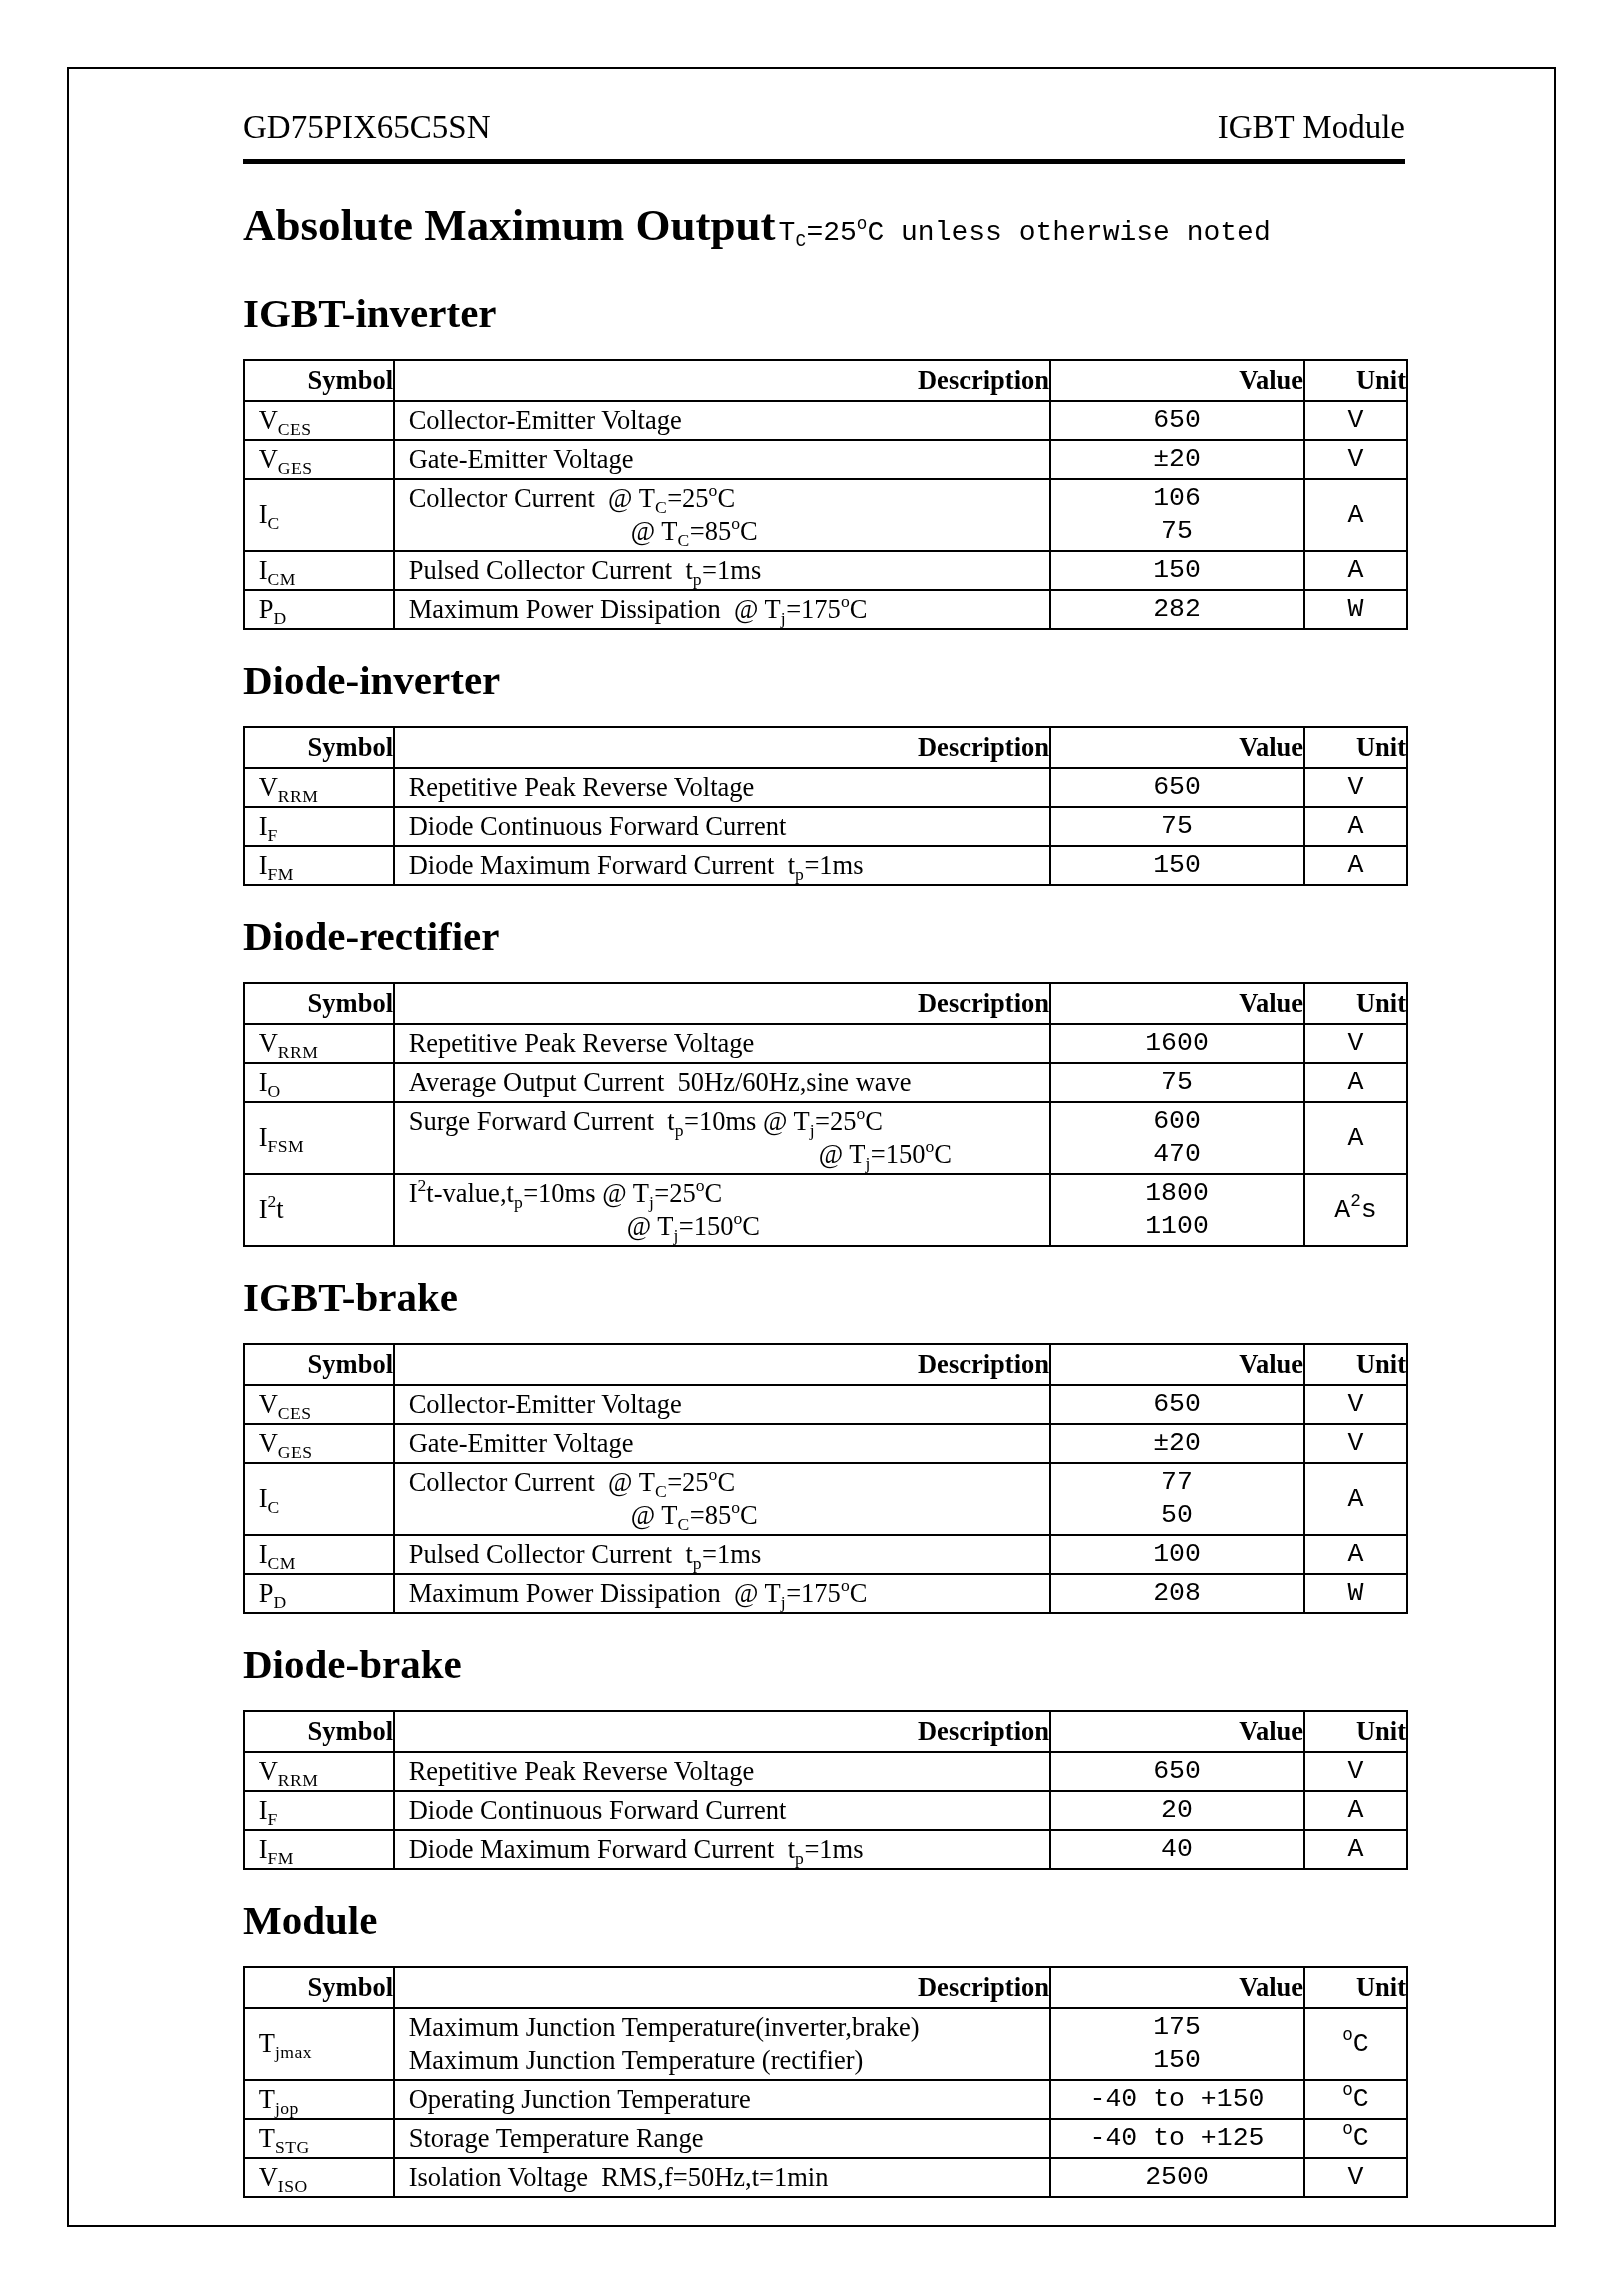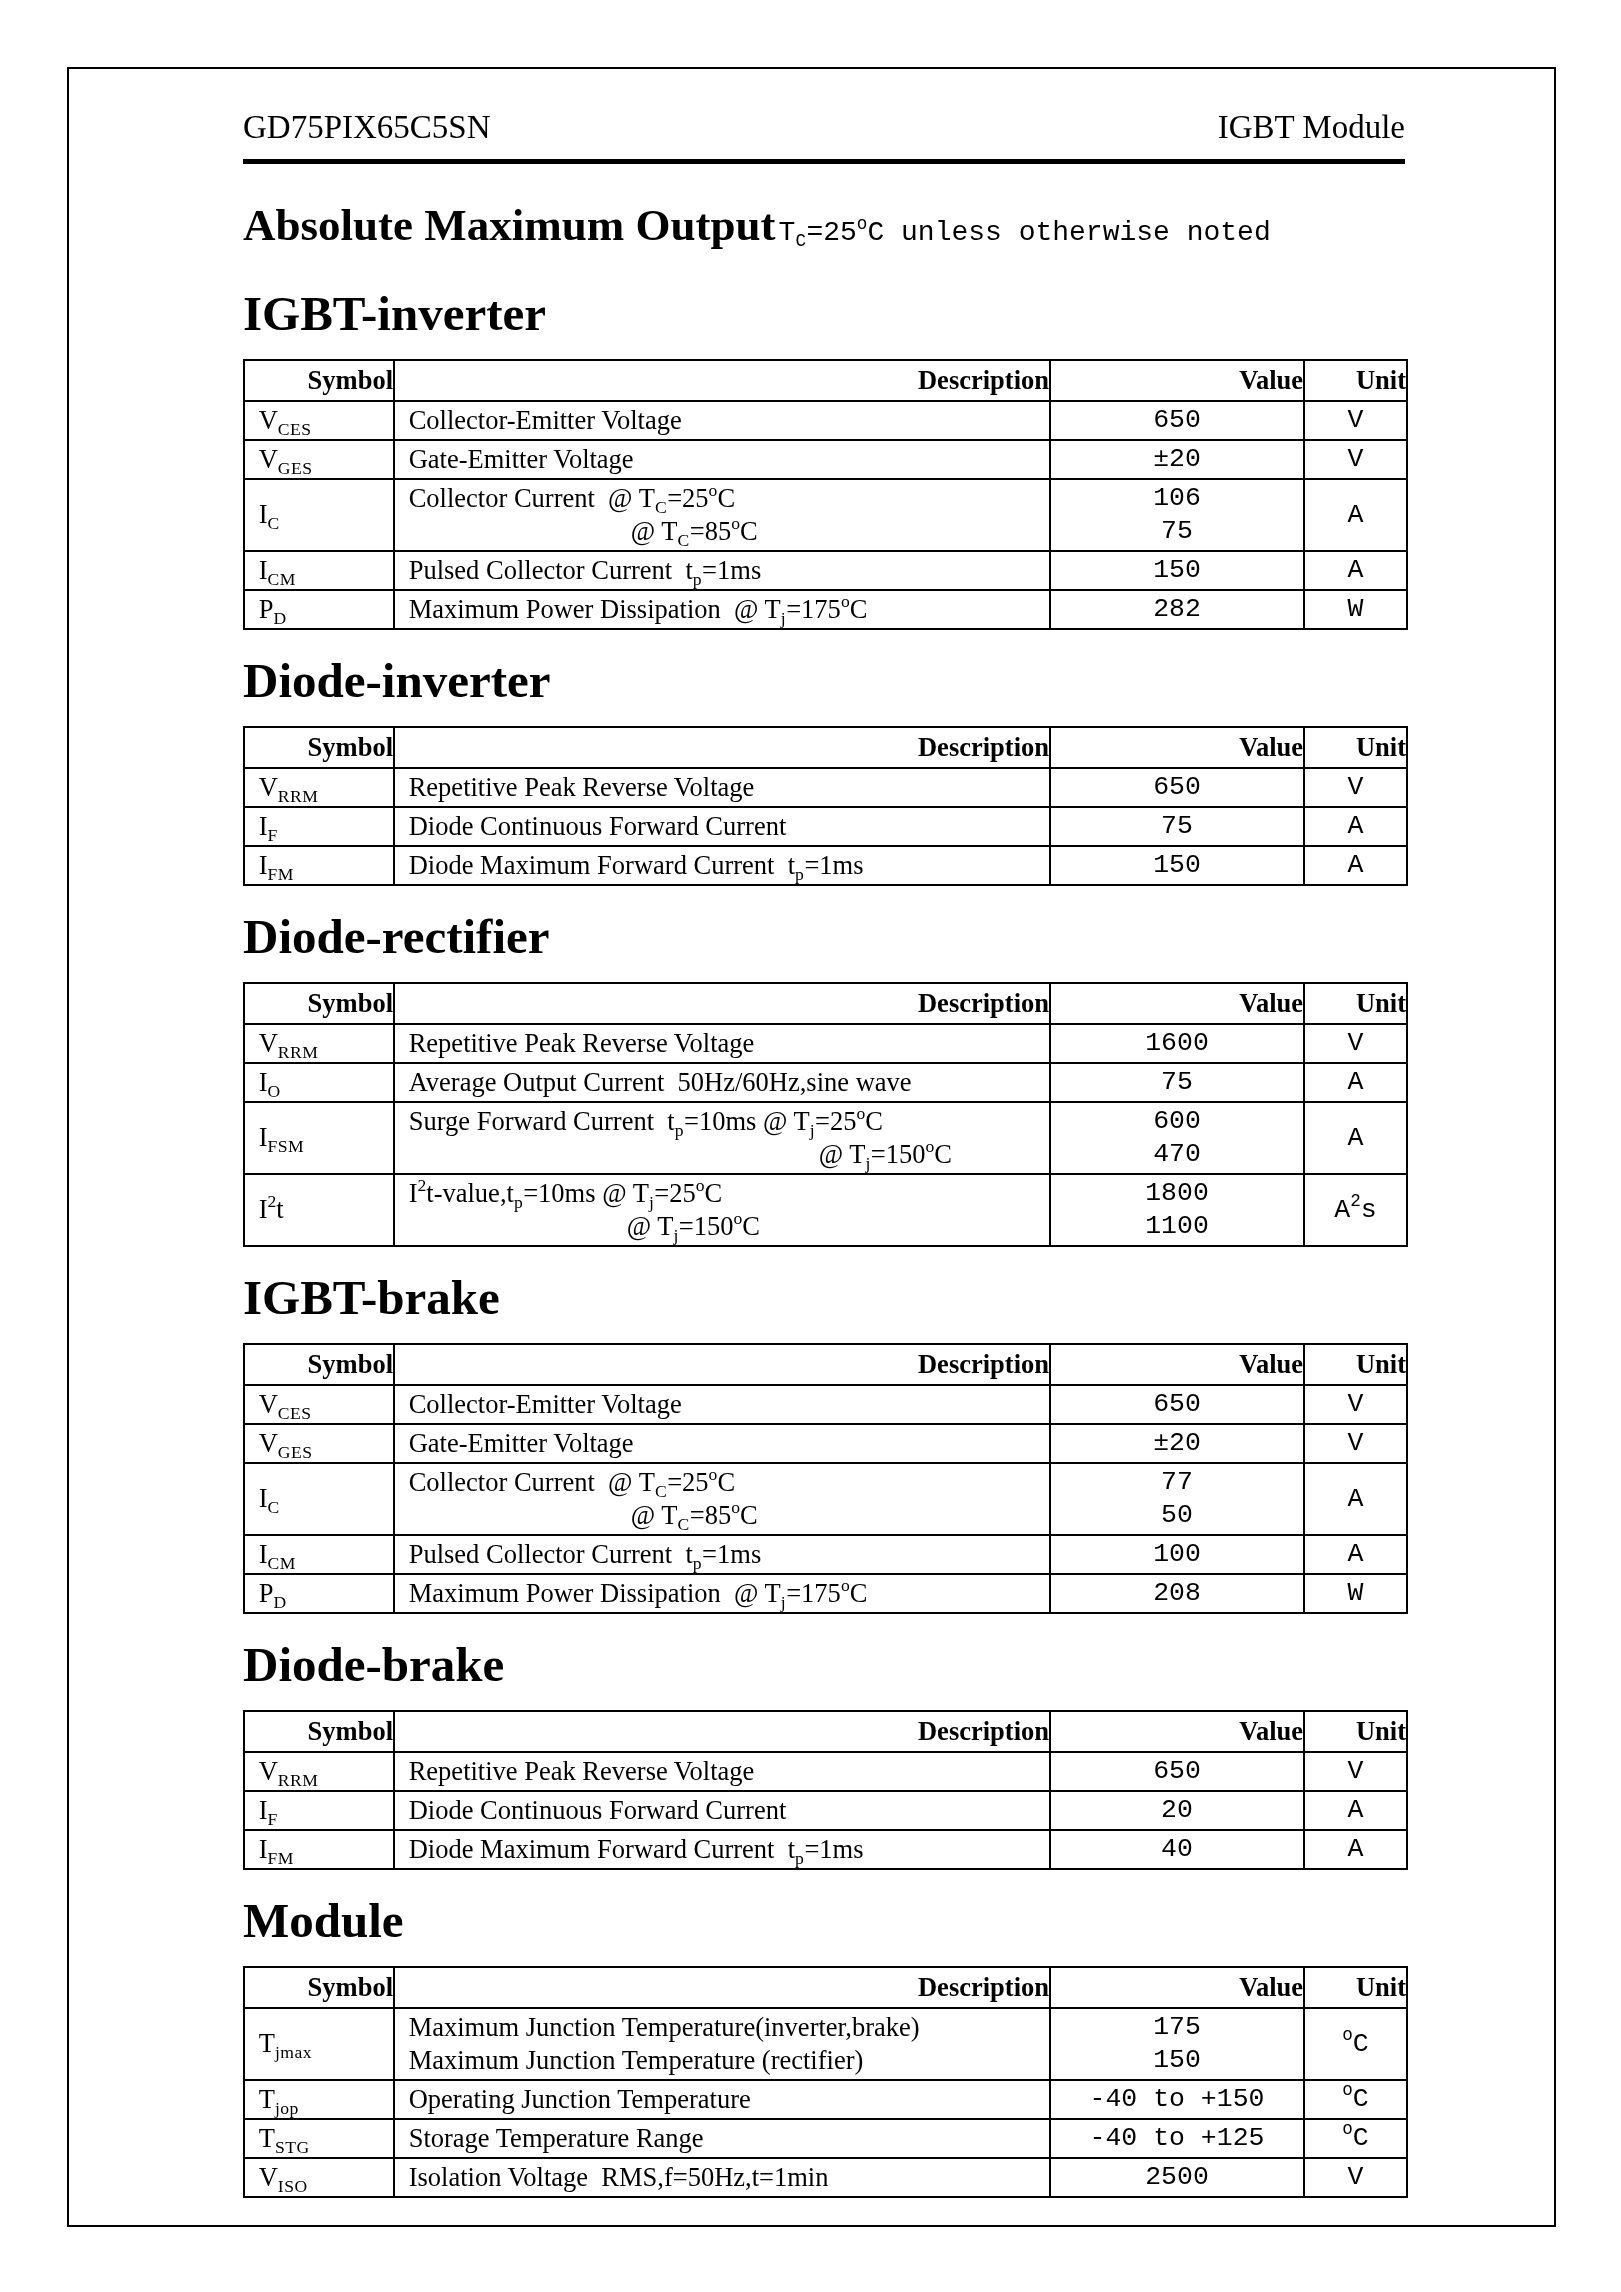--- a/index.html
+++ b/index.html
@@ -20,21 +20,21 @@
   }
   .doc-header {
     display: flex; justify-content: space-between; align-items: flex-start;
     font-size: 33px; line-height: 39px;
     padding-bottom: 11.8px; border-bottom: 5.9px solid #000;
   }
   .page-title { margin-top: 33px; line-height: 57px; white-space: pre-wrap; }
   .title-main { font-size: 45px; font-weight: bold; }
   .title-cond { font-size: 28px; margin-left: 3px; font-family: Liberation Mono, monospace; }
   .section-heading {
-    font-size: 49px; font-weight: bold; line-height: 47px;
+    font-size: 41px; font-weight: bold; line-height: 47px;
     margin: 27.4px 0 21.6px 0;
   }
   table.ratings-table {
     width: 1162px; table-layout: fixed;
     border-collapse: collapse;
     border: 2.9px solid #000;
     font-size: 26.5px;
   }
   .ratings-table th, .ratings-table td {
     padding: 2px 0; vertical-align: middle;

